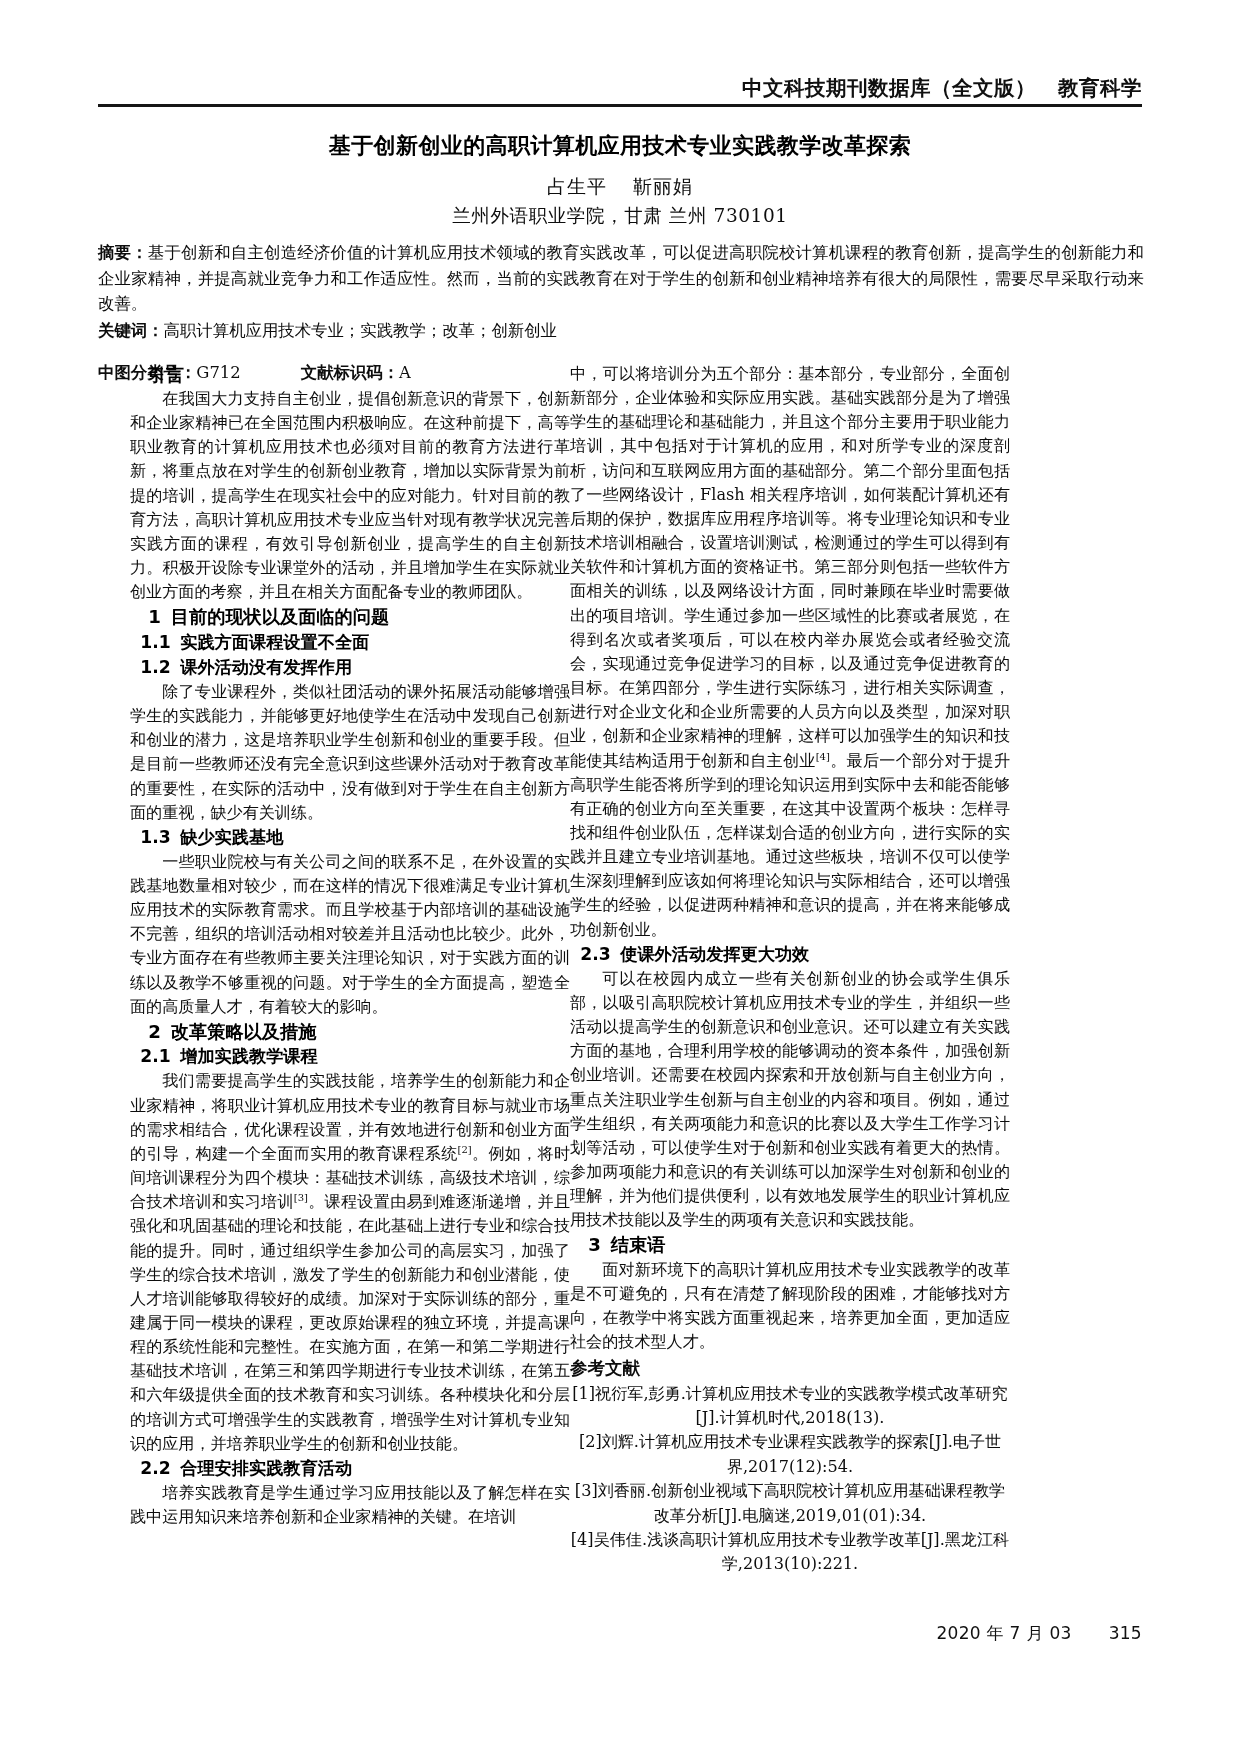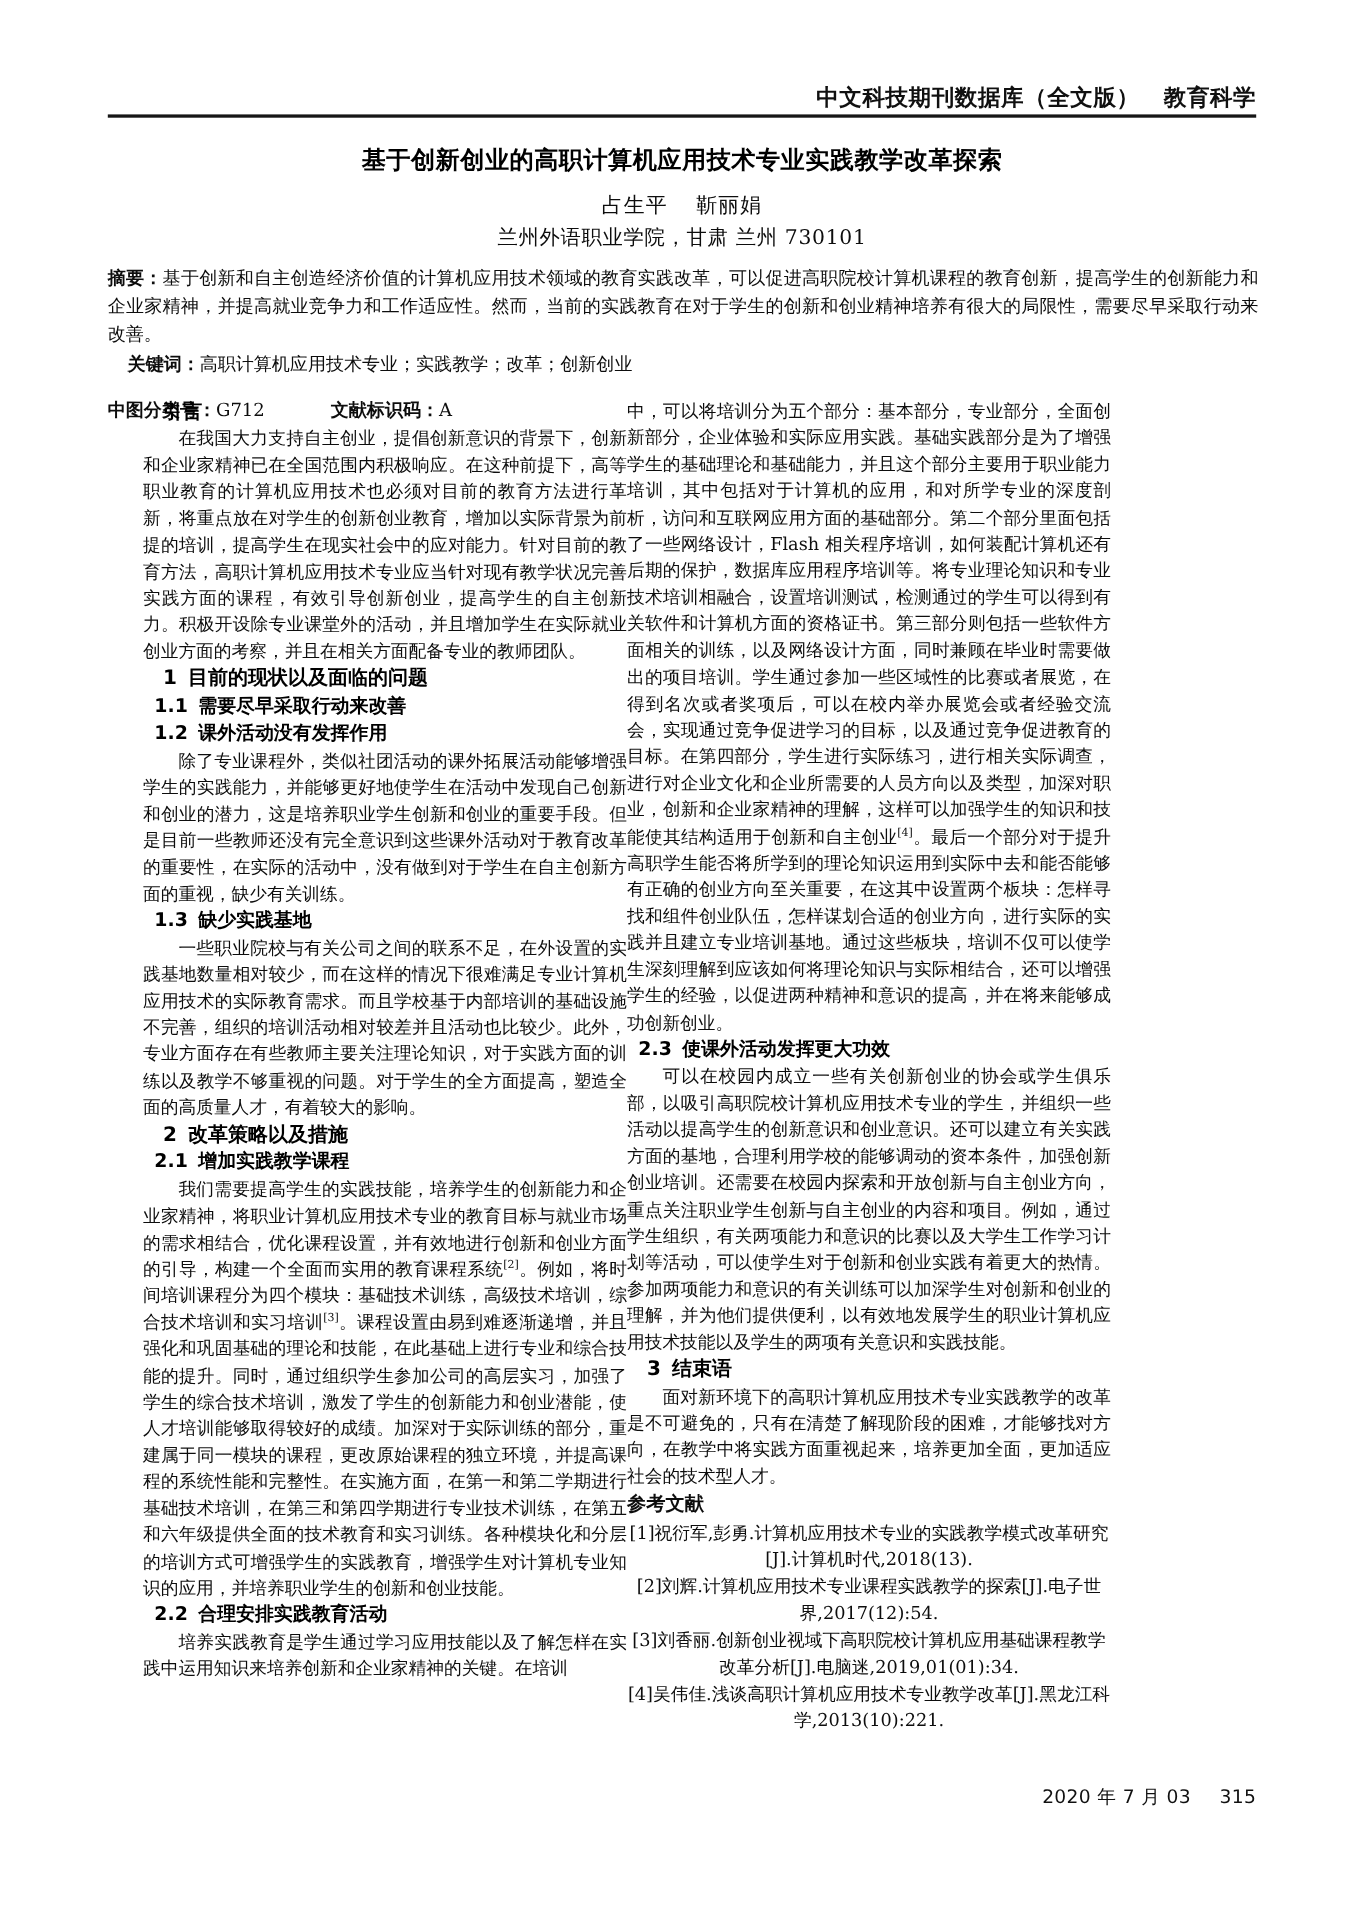--- a/index.html
+++ b/index.html
@@ -89,21 +89,21 @@
     width: 1046px;
     font-size: 16.4px;
     line-height: 25.5px;
     text-align: justify;
     text-justify: inter-ideograph;
   }
   .metablock .lbl {
     font-weight: 700;
     font-family: "DejaVu Sans", "Liberation Sans", sans-serif;
   }
-  .metaline { margin-top: 1px; margin-left: 18px; }
+  .metaline { margin-top: 1px; }
   .clsline { margin-top: 17px; }
   .clsline .spacer { display: inline-block; width: 60px; }
 
   
   .cols {
     position: absolute;
     left: 100px;
     top: 362px;
     width: 1044px;
     height: 1240px;
@@ -174,21 +174,21 @@
     position: absolute;
     left: 98px;
     top: 1622px;
     width: 1044px;
     text-align: right;
     font-size: 17px;
     font-family: "DejaVu Sans", "Liberation Sans", sans-serif;
     letter-spacing: 0.3px;
     color: #111;
   }
-  .footer .pg { display: inline-block; margin-left: 26px; }
+  .footer .pg { display: inline-block; margin-left: 37px; }
 </style>
 </head>
 <body>
 
 <div class="page">
 
   <div class="runhead">
     <span>中文科技期刊数据库（全文版）</span><span class="sep"></span><span>教育科学</span>
   </div>
   <div class="rule"></div>
@@ -216,21 +216,21 @@
     <div class="col col-left">
 
       <h3 class="intro">引言</h3>
       <p class="para">在我国大力支持自主创业，提倡创新意识的背景下，创新和企业家精神已在全国范围内积极响应。在这种前提下，高等职业教育的计算机应用技术也必须对目前的教育方法进行革新，将重点放在对学生的创新创业教育，增加以实际背景为前提的培训，提高学生在现实社会中的应对能力。针对目前的教育方法，高职计算机应用技术专业应当针对现有教学状况完善实践方面的课程，有效引导创新创业，提高学生的自主创新力。积极开设除专业课堂外的活动，并且增加学生在实际就业创业方面的考察，并且在相关方面配备专业的教师团队。</p>
 
       <h2 class="h1lvl">
         <span>1</span><span class="numsp">&nbsp;</span><span>目前的现状以及面临的问题</span>
       </h2>
 
       <h3 class="h2lvl">
-        <span>1.1</span><span class="numsp">&nbsp;</span><span>需要尽早采取行动来改善</span>
+        <span>1.1</span><span class="numsp">&nbsp;</span><span>实践方面课程设置不全面</span>
       </h3>
 
       <h3 class="h2lvl">
         <span>1.2</span><span class="numsp">&nbsp;</span><span>课外活动没有发挥作用</span>
       </h3>
       <p class="para">除了专业课程外，类似社团活动的课外拓展活动能够增强学生的实践能力，并能够更好地使学生在活动中发现自己创新和创业的潜力，这是培养职业学生创新和创业的重要手段。但是目前一些教师还没有完全意识到这些课外活动对于教育改革的重要性，在实际的活动中，没有做到对于学生在自主创新方面的重视，缺少有关训练。</p>
 
       <h3 class="h2lvl">
         <span>1.3</span><span class="numsp">&nbsp;</span><span>缺少实践基地</span>
       </h3>

